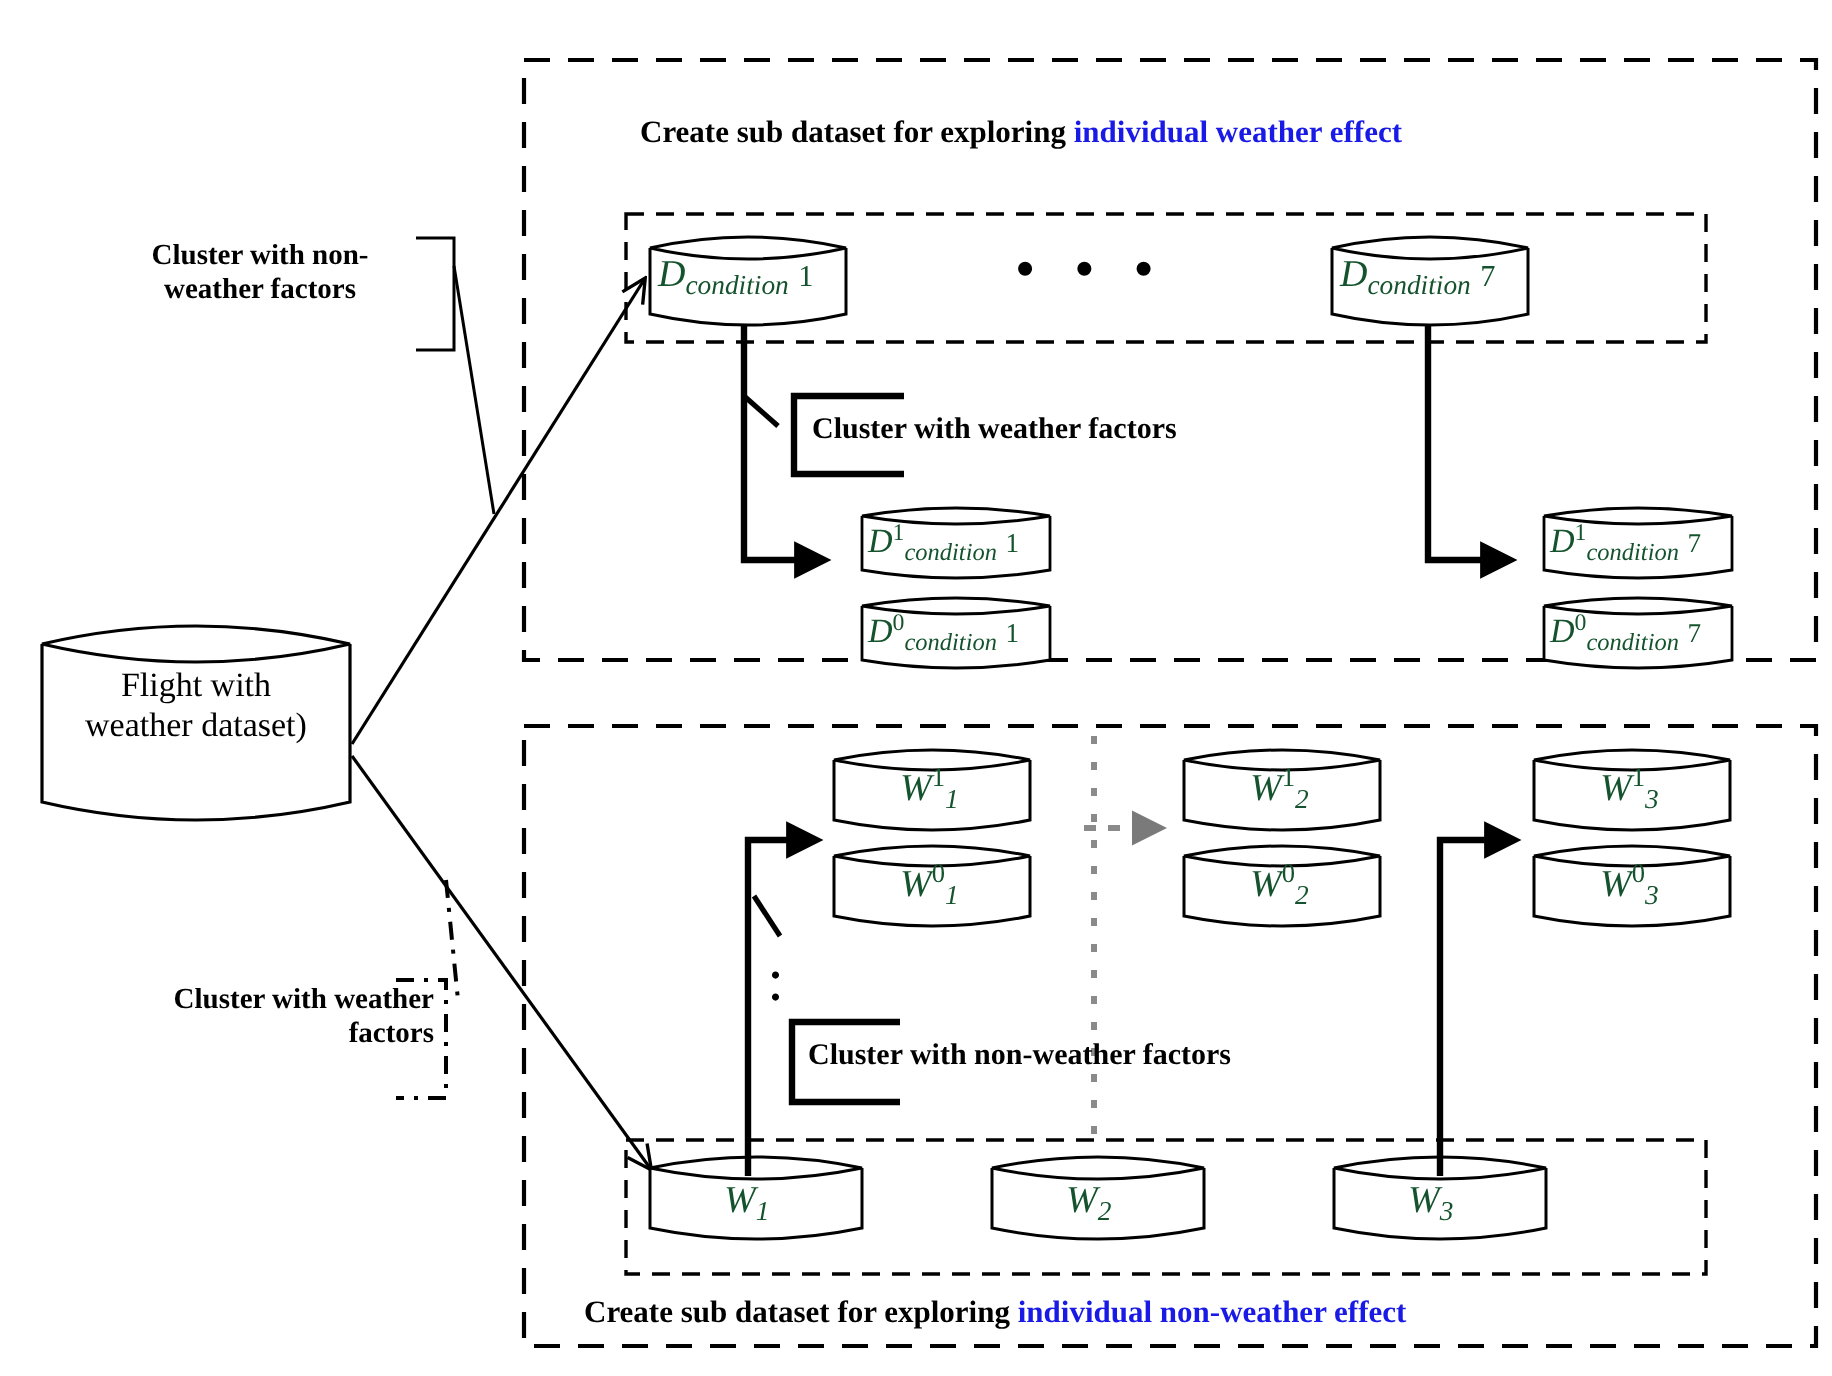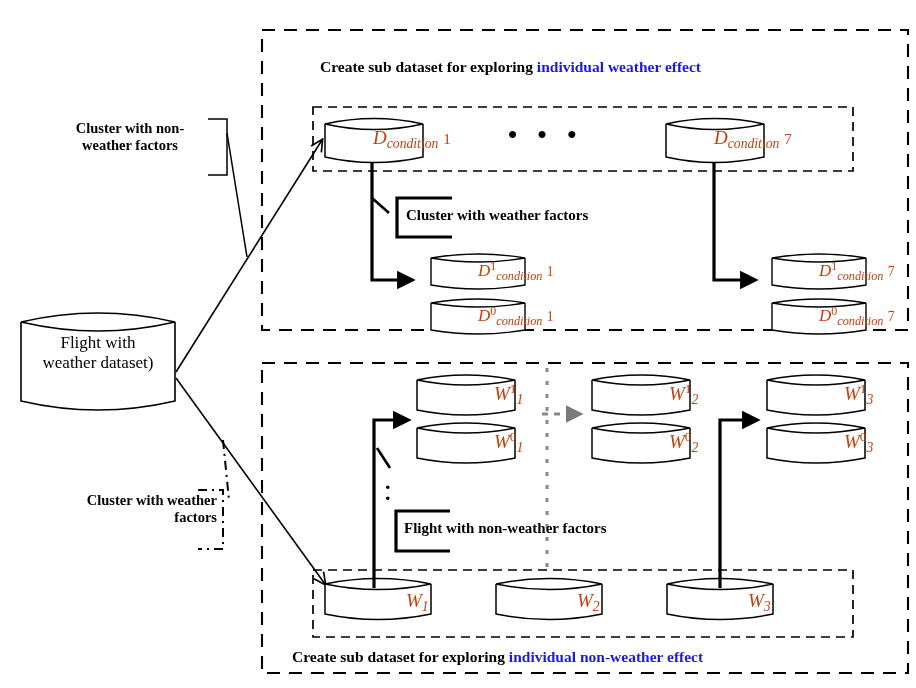--- a/index.html
+++ b/index.html
@@ -36,21 +36,21 @@
   .flight-txt{
     position:absolute;
     font-size:17px;color:#000;line-height:1.18;
     text-align:center;white-space:nowrap;
   }
 
   
   .cyl-lbl{
     position:absolute;
     font-family:"Liberation Serif",serif;
-    color:#c2410c;white-space:nowrap;margin-left:44px;
+    color:#14532d;white-space:nowrap;
   }
   .mi{font-style:italic;}
   .big{font-size:19px;}
   .mid{font-size:17px;}
   sub{font-size:0.72em;font-style:italic;vertical-align:-0.30em;}
   sup{font-size:0.70em;font-style:normal;vertical-align:0.52em;}
   .num{font-style:normal;font-size:0.80em;}
   .dots{
     position:absolute;font-size:26px;font-weight:bold;color:#000;
     letter-spacing:7px;
@@ -207,21 +207,21 @@
     <div>weather factors</div>
   </div>
 
   <div class="lbl cluster-lbl" style="left:406px;top:207px;">Cluster with weather factors</div>
 
   <div class="lbl bracket-lbl right" style="left:35px;top:492px;width:182px;">
     <div>Cluster with weather</div>
     <div>factors</div>
   </div>
 
-  <div class="lbl cluster-lbl" style="left:404px;top:520px;">Flight with non-weather factors</div>
+  <div class="lbl cluster-lbl" style="left:404px;top:520px;">Cluster with non-weather factors</div>
 
   <div class="dots" style="left:508px;top:120px;">• • •</div>
 
   <div style="position:absolute;left:385px;top:476px;font-size:22px;font-weight:bold;
               color:#000;line-height:0.5;">
     <div>.</div>
     <div>.</div>
   </div>
 
   <div class="cyl-lbl big" style="left:329px;top:127px;">

